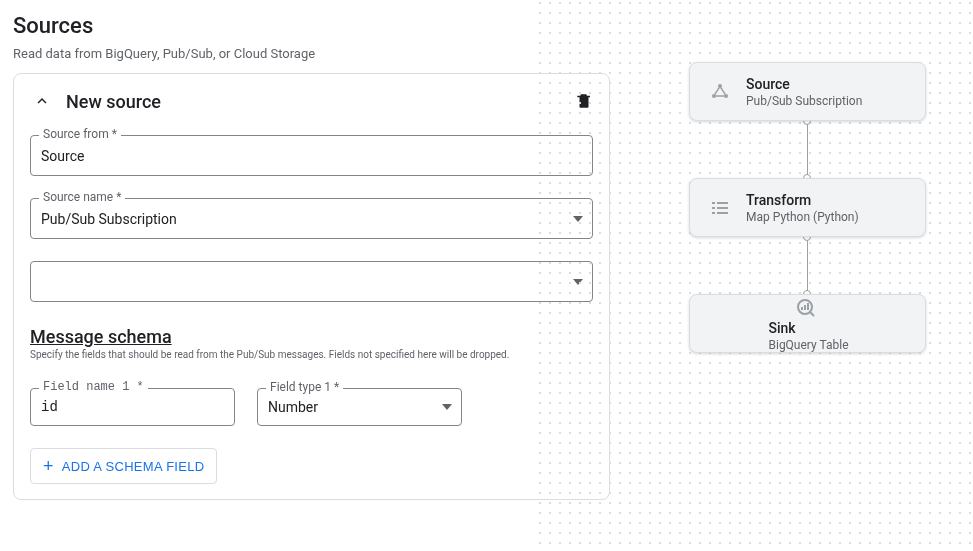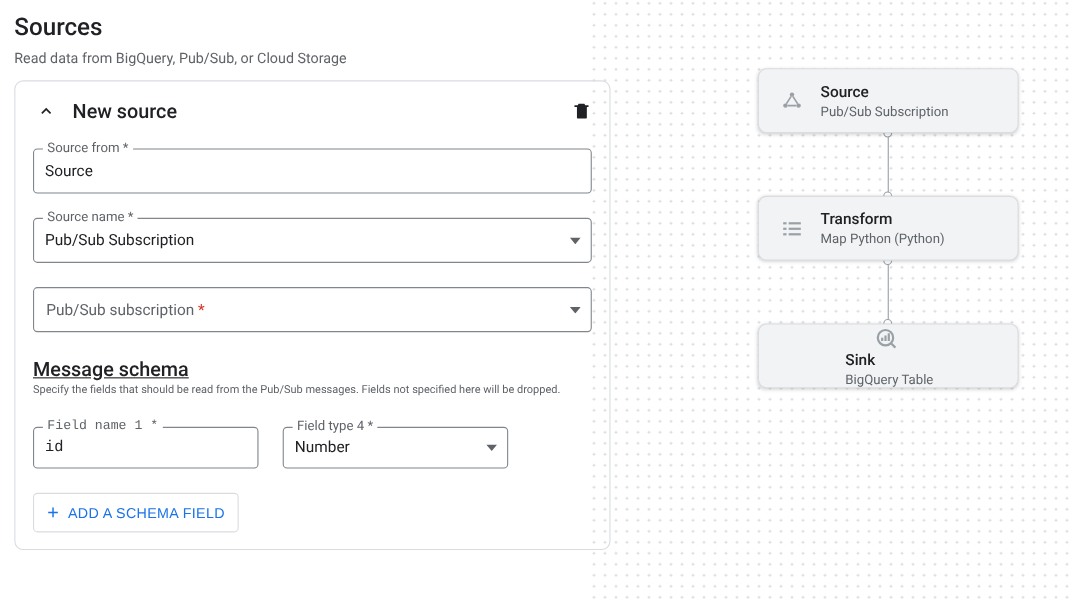--- a/index.html
+++ b/index.html
@@ -12,21 +12,21 @@
   overflow: hidden;
   display: flex;
 }
 .left-panel { width: 537px; padding: 13px 0 0 13px; }
 .page-title { font-size: 22px; font-weight: 500; color: #202124; letter-spacing: 0; }
 .page-subtitle { font-size: 13px; color: #5f6368; margin-top: 8px; margin-bottom: 12px; }
 .card {
   border: 1px solid #dadce0;
   border-radius: 8px;
   padding: 15px 16px;
-  width: 542px;
+  width: 597px;
 }
 .card-header { display: flex; align-items: center; }
 .chevron { width: 24px; height: 24px; display: inline-flex; align-items: center; justify-content: center; cursor: pointer; }
 .card-title { font-size: 18px; font-weight: 500; margin-left: 12px; flex: 1; }
 .trash { width: 18px; height: 18px; cursor: pointer; }
 .trash svg, .chevron svg { fill: #202124; }
 
 .field { position: relative; margin-top: 22px; }
 .field-label {
   position: absolute;
@@ -171,36 +171,35 @@
       <select class="select">
         <option>Pub/Sub Subscription</option>
       </select>
       <svg class="select-caret" width="10" height="6" viewBox="0 0 10 6">
           <path d="M0 0l5 6 5-6z"></path>
         </svg>
     </div>
 
     <div class="field select-wrap pubsub-row" style="margin-top:22px">
       <select class="select"><option></option></select>
-      <span class="inner-label"><span>Pub/Sub subscription </span><span class="req-red">*</span></span>
       <svg class="select-caret" width="10" height="6" viewBox="0 0 10 6">
           <path d="M0 0l5 6 5-6z"></path>
         </svg>
     </div>
 
     <div class="section-h">Message schema</div>
     <div class="section-desc">Specify the fields that should be read from the Pub/Sub messages. Fields not specified here will be dropped.</div>
 
     <div class="schema-row">
       <div class="field">
         <span class="field-label">Field name 1 *</span>
         <input class="input" value="id" style="">
       </div>
       <div class="field select-wrap">
-        <span class="field-label">Field type 4 *</span>
+        <span class="field-label">Field type 1 *</span>
         <select class="select">
           <option>Number</option>
         </select>
         <svg class="select-caret" width="10" height="6" viewBox="0 0 10 6">
             <path d="M0 0l5 6 5-6z"></path>
           </svg>
       </div>
     </div>
 
     <button class="add-schema">

